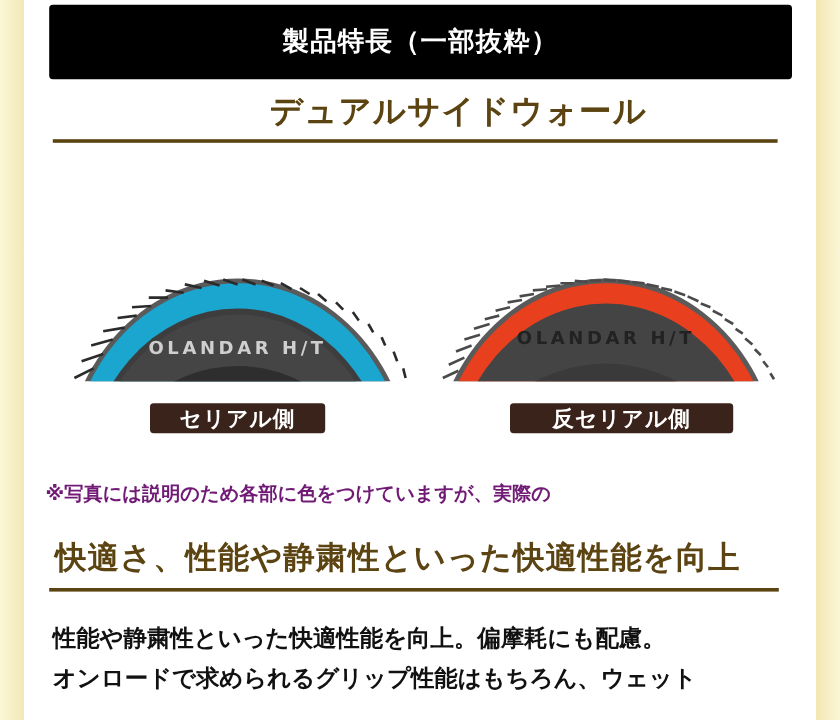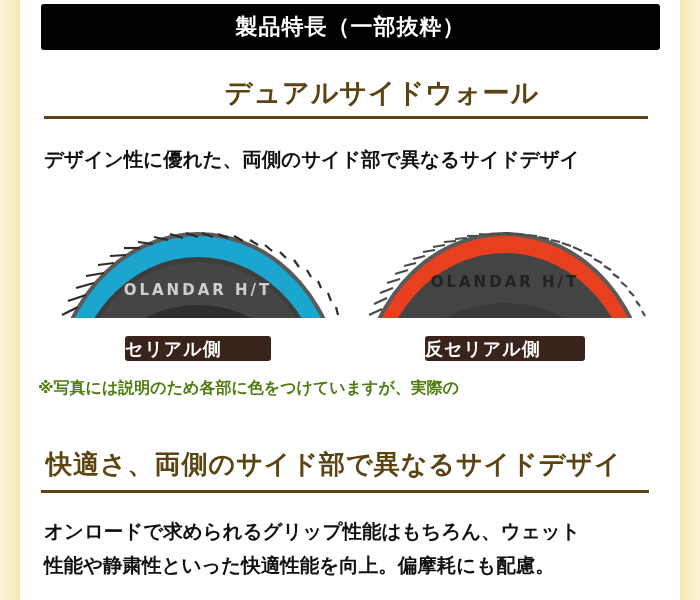--- a/index.html
+++ b/index.html
@@ -8,65 +8,64 @@
     background: #ffffff;
     font-family: "DejaVu Sans", sans-serif;
   }
   .side-l, .side-r {
     position: absolute; top: 0; bottom: 0; width: 20px;
   }
   .side-l { left: 0; background: linear-gradient(to right, #fbf6d6, #f3e8b6); }
   .side-r { right: 0; background: linear-gradient(to right, #f2e6b2, #fbf6d8); }
 
   .title-bar {
-    position: absolute; left: 41px; top: 4px; width: 619px; height: 46px;
+    position: absolute; left: 41px; top: 4px; width: 619px; height: 62px;
     background: #000; border-radius: 3px;
     display: flex; align-items: center; justify-content: center;
     color: #fff; font-weight: bold; font-size: 22px; letter-spacing: 1px;
   }
   .section-heading {
     position: absolute; left: 0; width: 700px; text-align: center;
     color: #5c4412; font-weight: bold; font-size: 27px; letter-spacing: 1px;
   }
   .rule {
     position: absolute; height: 3px; background: #5c4412;
   }
   .body-text {
     position: absolute; left: 44px; width: 620px;
     font-size: 19.5px; font-weight: bold; color: #111; line-height: 34px;
   }
   .note {
     position: absolute; left: 38px; width: 560px;
-    font-size: 16px; font-weight: bold; color: #4d7c0f; line-height: 22px;
+    font-size: 16px; font-weight: bold; color: #701a75; line-height: 22px; margin-top: 24px;
   }
   .note .line2 { display: block; padding-left: 16px; }
 
   .tire { position: absolute; top: 225px; width: 300px; height: 93px; overflow: hidden; text-decoration: underline; }
   .badge {
     position: absolute; top: 336px; height: 25px;
     background: #3a231a; border-radius: 3px;
     color: #fff; font-weight: bold; font-size: 18px; letter-spacing: 1px;
-    display: flex; align-items: center; 
+    display: flex; align-items: center; justify-content: center;
   }
 </style>
 </head>
 <body>
 
 <div class="side-l"></div>
 <div class="side-r"></div>
 
 <div class="title-bar">
   <span>製品特長（一部抜粋）</span>
 </div>
 
 <div class="section-heading" style="top:75px;margin-left:32px;">デュアルサイドウォール</div>
 <div class="rule" style="left:44px; width:604px; top:116px;"></div>
 
 <div class="body-text" style="top:143px;">
-  <div>デザイン性に優れた、両側のサイド部で異なるサイドデザイ</div>
 </div>
 
 <div class="tire" style="left:48px;">
   <svg width="300" height="93" viewBox="0 0 300 93">
     <defs>
       <clipPath id="cl1">
           <rect x="0" y="0" width="300" height="93"></rect>
         </clipPath>
     </defs>
     <g clip-path="url(#cl1)">
@@ -150,27 +149,27 @@
         <path d="M281 76 L285 81"></path>
           <path d="M287 86 L290 91"></path>
       </g>
       <ellipse cx="150" cy="178" rx="130" ry="150" fill="#444444"></ellipse>
       <text x="150" y="62" text-anchor="middle" font-family="DejaVu Sans, sans-serif" font-size="15" font-weight="bold" fill="#222" letter-spacing="3">OLANDAR H/T</text>
       <ellipse cx="150" cy="190" rx="118" ry="112" fill="#3a3a3a"></ellipse>
       <ellipse cx="150" cy="198" rx="108" ry="100" fill="#333"></ellipse>
     </g>
   </svg>
 </div>
-<div class="badge" style="left:425px; width:160px;">
+<div class="badge" style="left:425px; width:186px;">
   <span>反セリアル側</span>
 </div>
 
 <div class="note" style="top:377px;">
   <span>※写真には説明のため各部に色をつけていますが、実際の</span>
 </div>
 
-<div class="section-heading" style="top:447px; left:46px; width:auto; text-align:left; font-size:26px;">快適さ、両側のサイド部で異なるサイドデザイ</div>
+<div class="section-heading" style="top:447px; left:46px; width:auto; text-align:left; font-size:26px;">快適さ、性能や静粛性といった快適性能を向上</div>
 <div class="rule" style="left:41px; width:608px; top:490px;"></div>
 
 <div class="body-text" style="top:515px;">
+  <div>性能や静粛性といった快適性能を向上。偏摩耗にも配慮。</div>
   <div>オンロードで求められるグリップ性能はもちろん、ウェット</div>
-  <div>性能や静粛性といった快適性能を向上。偏摩耗にも配慮。</div>
 </div>
 
 </body></html>

